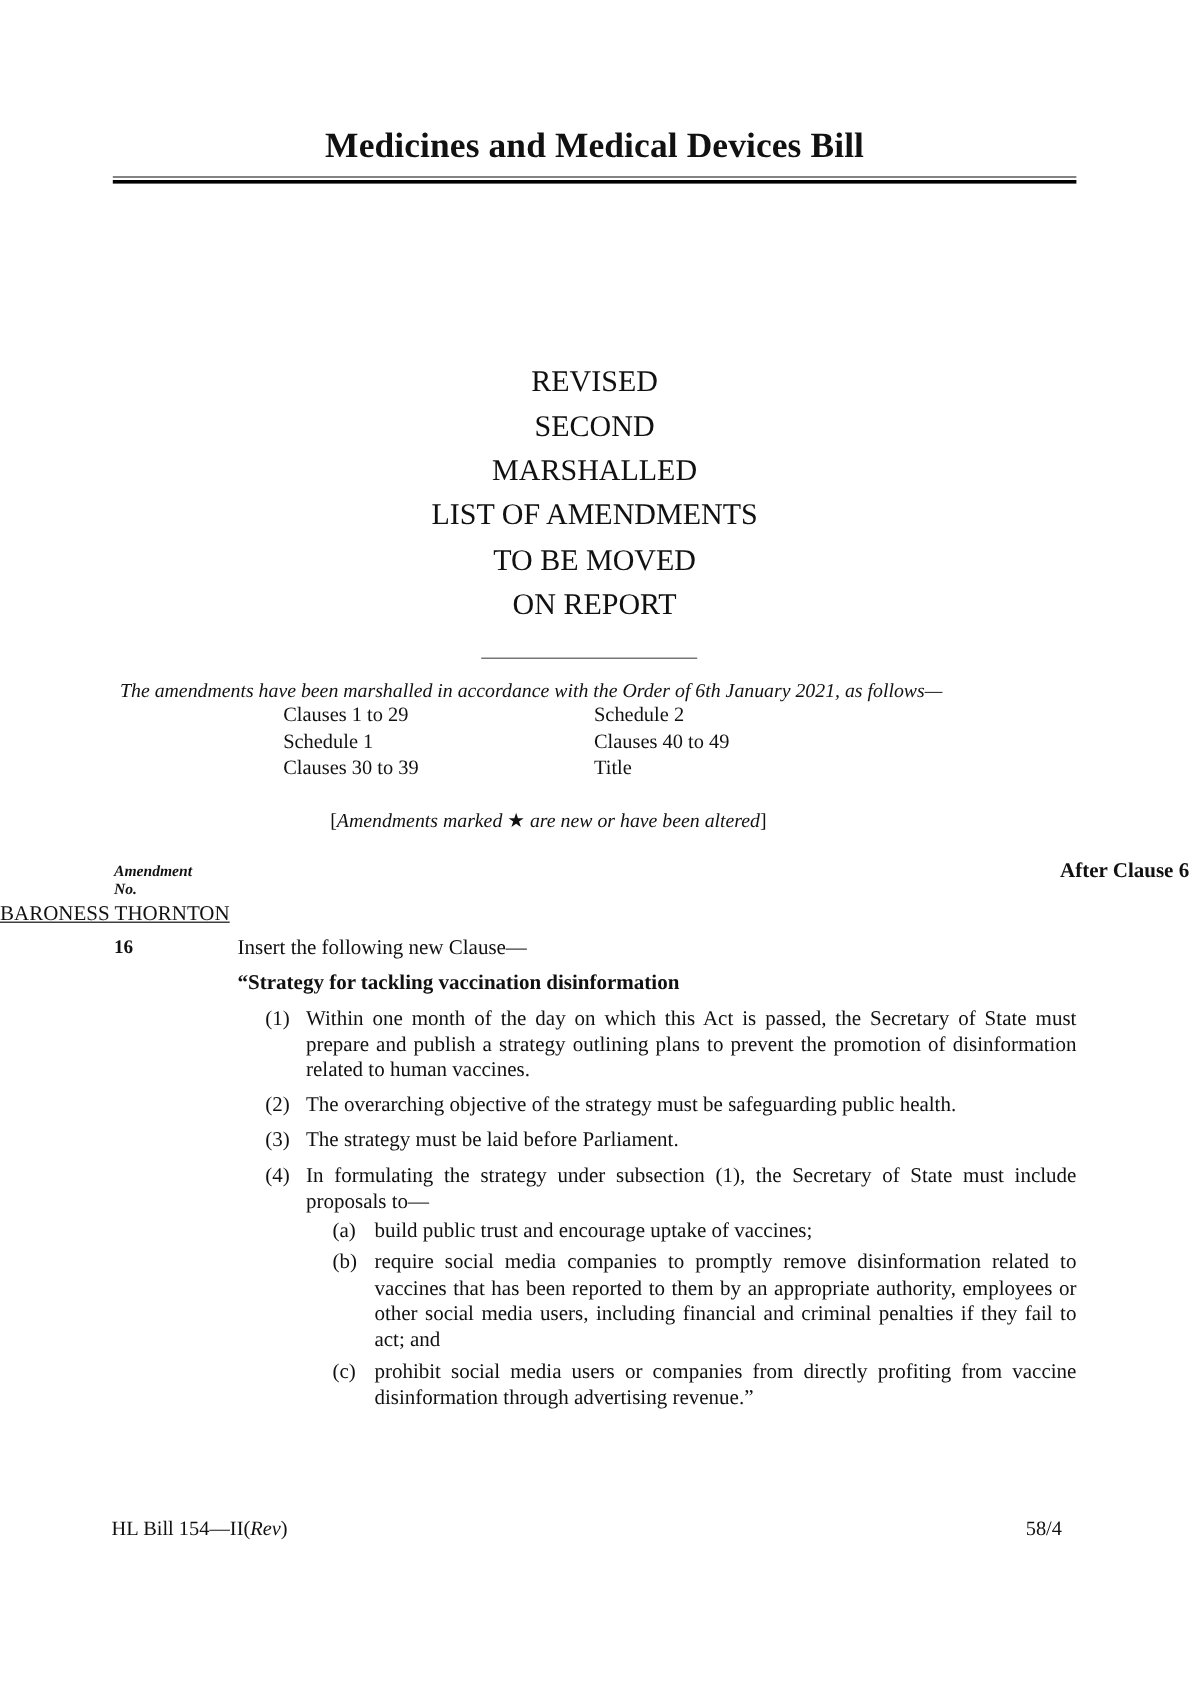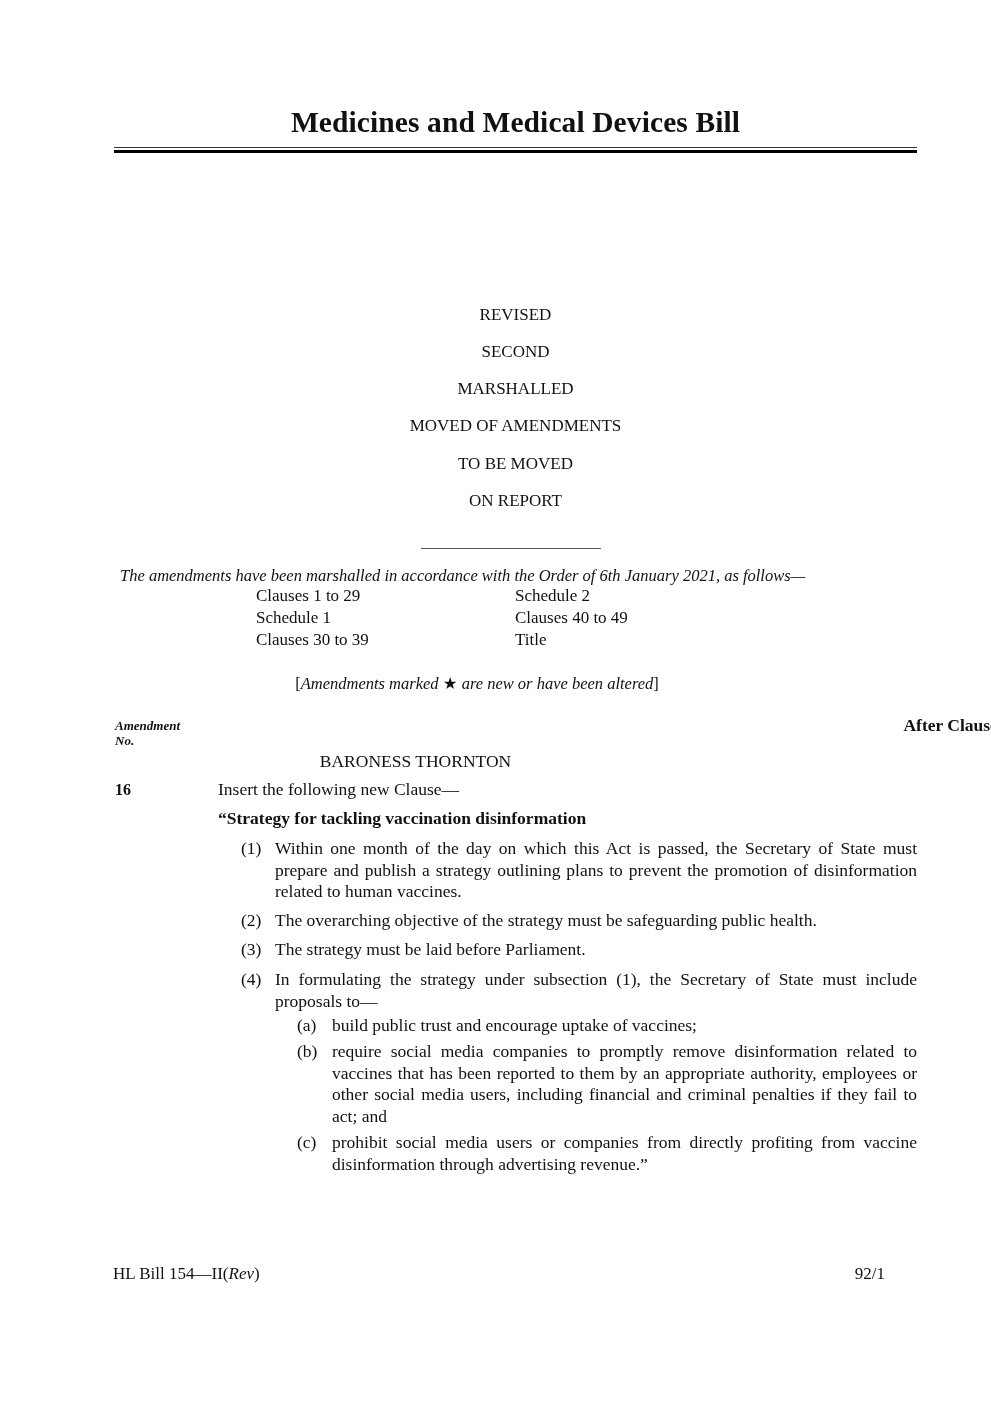--- a/index.html
+++ b/index.html
@@ -1,49 +1,49 @@
 <!DOCTYPE html>
 <html><head>
 <meta charset="utf-8">
 <style>
   html, body { margin: 0; padding: 0; background: #ffffff; }
   body { width: 991px; height: 1401px; position: relative; overflow: hidden;
          font-family: "Liberation Serif", "DejaVu Serif", serif; color: #111; }
-  .abs { position: absolute; margin-left: 20px; }
+  .abs { position: absolute; }
   .title { left: 94px; width: 803px; top: 106px; text-align: center;
            font-size: 29.5px; font-weight: bold; letter-spacing: 0.1px; }
   .rule-thin { left: 94px; width: 803px; top: 147px; height: 1px; background: #333; }
   .rule-thick { left: 94px; width: 803px; top: 150px; height: 2.5px; background: #000; }
-  .heading-line { left: 0; width: 991px; text-align: center; font-size: 17px; }
+  .heading-line { left: 0; width: 991px; text-align: center; font-size: 25px; }
   .short-rule { left: 401px; width: 180px; top: 548px; height: 1px; background: #555; }
   .intro { left: 100px; width: 791px; top: 566px; font-style: italic; font-size: 16.5px; }
   .clauses { font-size: 17px; }
   .note { left: 0; width: 914px; top: 674px; text-align: center; font-size: 16.5px; }
   .note i { font-style: italic; }
   .amd-label { left: 95px; top: 718px; font-size: 13px; font-weight: bold; line-height: 15px; font-style: italic; }
   .after-clause { left: 0; width: 991px; top: 715px; text-align: right; font-size: 17.5px; font-weight: bold; }
-  .mover { left: 0; width: 791px; top: 751px; text-align: center; font-size: 17.5px; }
+  .mover { left: 0; width: 791px; top: 751px; font-size: 17.5px; text-decoration: underline; }
   .amd-no { left: 95px; top: 781px; font-size: 16px; font-weight: bold; }
   .insert { left: 198px; top: 779px; font-size: 17.5px; }
   .clause-title { left: 198px; top: 808px; font-size: 17.5px; font-weight: bold; }
   .para { font-size: 17.5px; line-height: 21.5px; text-align: justify; text-align-last: left; }
   .num { font-size: 17.5px; line-height: 21.5px; }
   .footer { font-size: 17px; }
 </style>
 </head>
 <body>
 
 <div class="abs title">Medicines and Medical Devices Bill</div>
 <div class="abs rule-thin"></div>
 <div class="abs rule-thick"></div>
 
 <div class="abs heading-line" style="top:305px">REVISED</div>
 <div class="abs heading-line" style="top:342px">SECOND</div>
 <div class="abs heading-line" style="top:379px">MARSHALLED</div>
-<div class="abs heading-line" style="top:416px">MOVED OF AMENDMENTS</div>
+<div class="abs heading-line" style="top:416px">LIST OF AMENDMENTS</div>
 <div class="abs heading-line" style="top:454px">TO BE MOVED</div>
 <div class="abs heading-line" style="top:491px">ON REPORT</div>
 
 <div class="abs short-rule"></div>
 
 <div class="abs intro">The amendments have been marshalled in accordance with the Order of 6th January 2021, as follows—</div>
 
 <div class="abs clauses" style="left:236px; top:586px">Clauses 1 to 29</div>
 <div class="abs clauses" style="left:236px; top:608px">Schedule 1</div>
 <div class="abs clauses" style="left:236px; top:630px">Clauses 30 to 39</div>
@@ -80,13 +80,13 @@
 <div class="abs num" style="left:277px; top:1015px">(a)</div>
 <div class="abs para" style="left:312px; top:1015px; width:585px">build public trust and encourage uptake of vaccines;</div>
 
 <div class="abs num" style="left:277px; top:1041px">(b)</div>
 <div class="abs para" style="left:312px; top:1041px; width:585px">require social media companies to promptly remove disinformation related to vaccines that has been reported to them by an appropriate authority, employees or other social media users, including financial and criminal penalties if they fail to act; and</div>
 
 <div class="abs num" style="left:277px; top:1132px">(c)</div>
 <div class="abs para" style="left:312px; top:1132px; width:585px">prohibit social media users or companies from directly profiting from vaccine disinformation through advertising revenue.”</div>
 
 <div class="abs footer" style="left:93px; top:1264px"><span>HL Bill 154—II(</span><i>Rev</i><span>)</span></div>
-<div class="abs footer" style="right:106px; top:1264px">92/1</div>
+<div class="abs footer" style="right:106px; top:1264px">58/4</div>
 
 </body></html>

